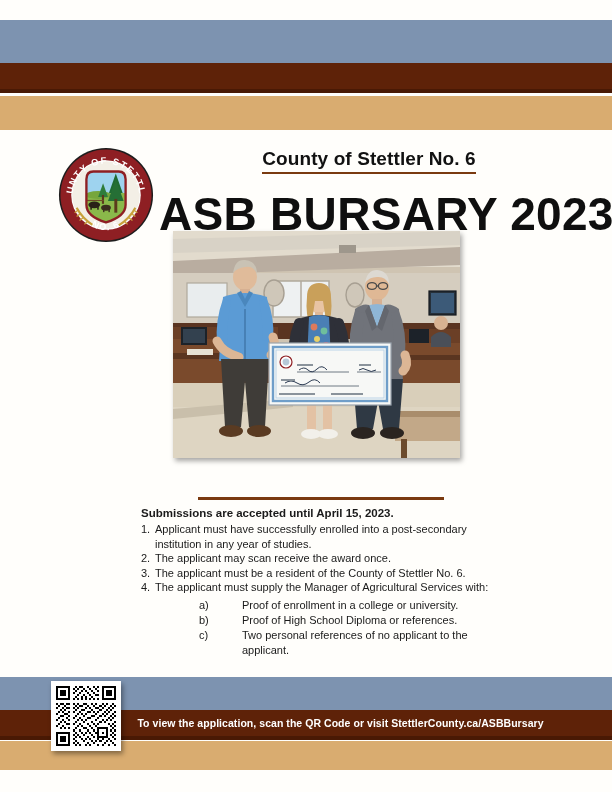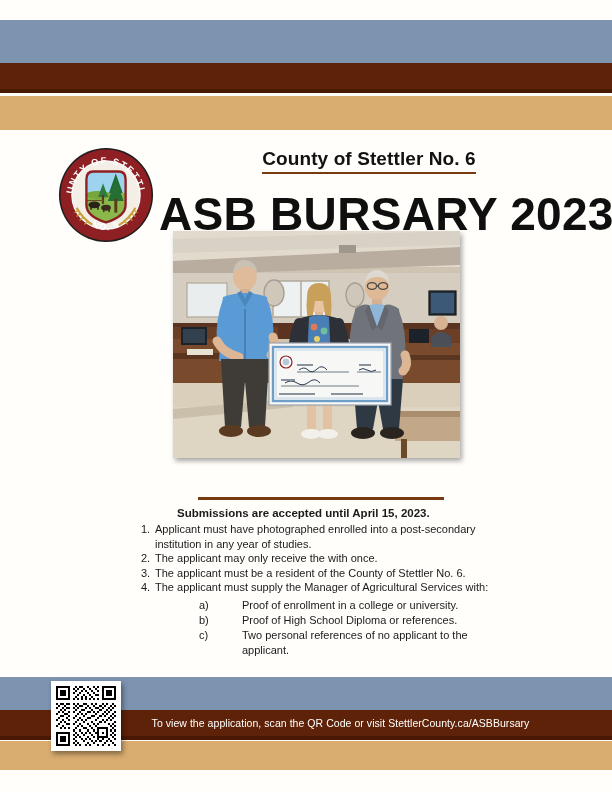--- a/index.html
+++ b/index.html
@@ -120,21 +120,20 @@
     left: 141px;
     top: 506px;
     width: 360px;
     color: #1a1a1a;
   }
   #deadline {
     font-size: 11.5px;
     font-weight: bold;
     line-height: 15px;
     margin-bottom: 1px;
-    margin-left: 36px;
   }
   .req-item {
     font-size: 11px;
     line-height: 14.6px;
     display: flex;
     align-items: flex-start;
   }
   .req-num {
     flex: 0 0 auto;
     width: 14px;
@@ -172,21 +171,21 @@
   }
   #qr-svg { display: block; width: 60px; height: 60px; }
 
   #footer-text {
     position: absolute;
     left: 128px;
     top: 716px;
     width: 425px;
     text-align: center;
     font-size: 10.5px;
-    font-weight: normal;
+    font-weight: bold;
     color: #ffffff;
     line-height: 14px;
     letter-spacing: 0.05px;
   }
 </style>
 </head>
 <body>
 
 <div id="poster">
 
@@ -414,25 +413,25 @@
     </svg>
   </div>
 
   <div id="caption-rule"></div>
 
   <div id="body-copy">
     <div id="deadline">Submissions are accepted until April 15, 2023.</div>
 
     <div class="req-item">
       <span class="req-num">1.</span>
-      <span class="req-text">Applicant must have photographed enrolled into a post-secondary institution in any year of studies.</span>
+      <span class="req-text">Applicant must have successfully enrolled into a post-secondary institution in any year of studies.</span>
     </div>
     <div class="req-item">
       <span class="req-num">2.</span>
-      <span class="req-text">The applicant may only receive the with once.</span>
+      <span class="req-text">The applicant may scan receive the award once.</span>
     </div>
     <div class="req-item">
       <span class="req-num">3.</span>
       <span class="req-text">The applicant must be a resident of the County of Stettler No. 6.</span>
     </div>
     <div class="req-item">
       <span class="req-num">4.</span>
       <span class="req-text">The applicant must supply the Manager of Agricultural Services with:</span>
     </div>
 

